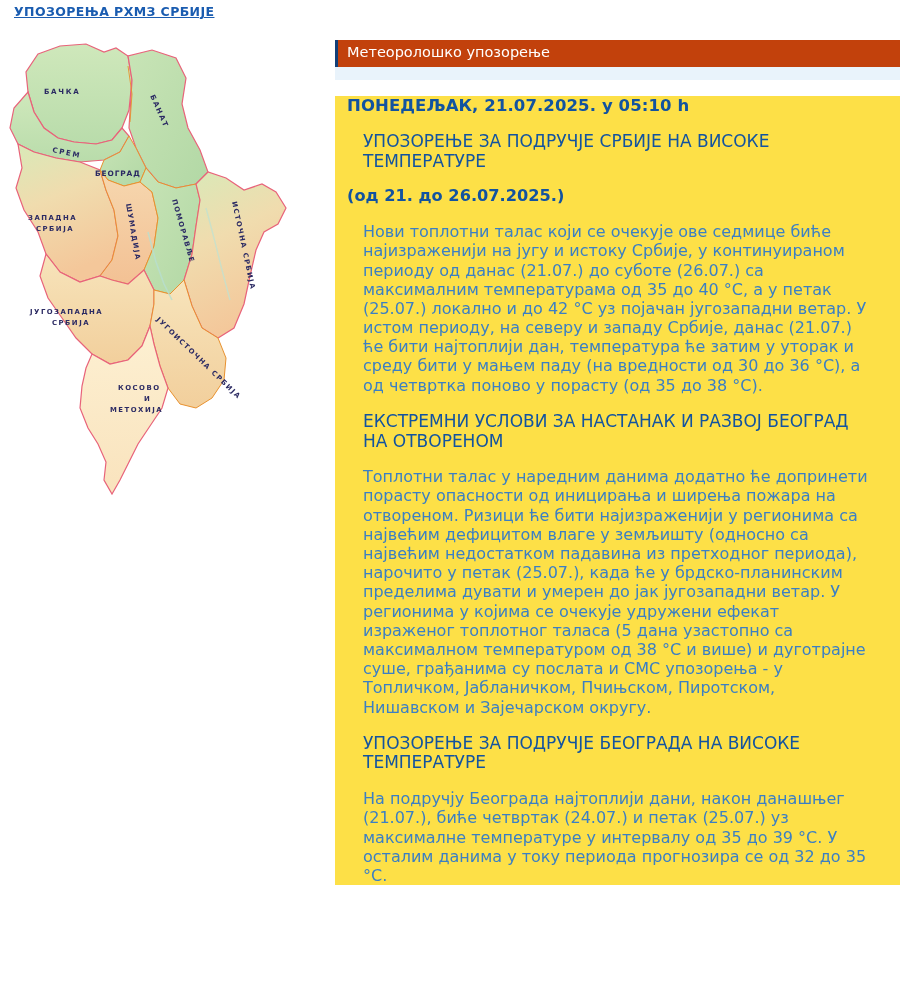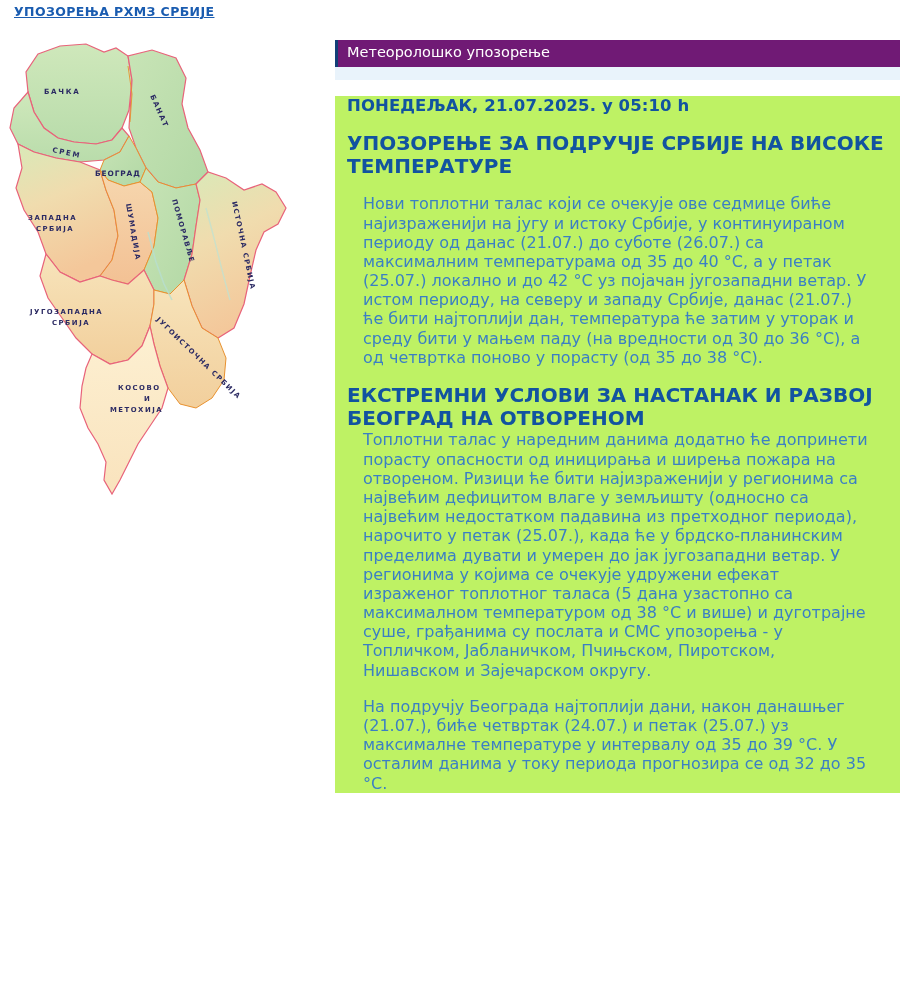--- a/index.html
+++ b/index.html
@@ -48,51 +48,51 @@
   .region-label.small { font-size: 6.9px; letter-spacing: 1.5px; }
 
   
   .warn-panel {
     position: absolute;
     left: 335px;
     top: 40px;
     width: 565px;
   }
   .warn-header {
-    background: #701a75;
+    background: #c2410c;
     color: #ffffff;
     font-size: 14.5px;
     padding: 5px 0 6px 12px;
     line-height: 1.1;
     box-shadow: inset 3px 0 0 #123f78;
   }
   .warn-subbar {
     background: #e9f3fb;
     height: 13px;
   }
   .warn-body {
     padding: 0 9px 0 12px;
-    background: #bef264;
+    background: #fde047;
   }
 
   .dt-line {
     color: #1253a0;
     font-weight: bold;
     font-size: 16.5px;
     margin: 16px 0 0 0;
     letter-spacing: 0.1px;
   }
 
   .sect { margin-top: 17px; }
   .sect-title {
     color: #1253a0;
-    font-weight: bold;
-    font-size: 20px;
+    font-weight: normal;
+    font-size: 17px;
     line-height: 1.16;
-    margin: 0;
+    margin: 16px;
   }
   .sect-period {
     color: #1253a0;
     font-weight: bold;
     font-size: 16.2px;
     line-height: 1.16;
     margin: 0;
   }
   .sect-text {
     color: #3b7fc4;
@@ -219,26 +219,28 @@
   <div class="warn-header">Метеоролошко упозорење</div>
 
   <div class="warn-subbar"></div>
 
   <div class="warn-body">
 
     <div class="dt-line">ПОНЕДЕЉАК, 21.07.2025. у 05:10 h</div>
 
     <div class="sect">
       <div class="sect-title">УПОЗОРЕЊЕ ЗА ПОДРУЧЈЕ СРБИЈЕ НА ВИСОКЕ ТЕМПЕРАТУРЕ</div>
+      <div class="sect-period">(од 21. до 26.07.2025.)</div>
       <div class="sect-text">Нови топлотни талас који се очекује ове седмице биће најизраженији на југу и истоку Србије, у континуираном периоду од данас (21.07.) до суботе (26.07.) са максималним температурама од 35 до 40 °C, а у петак (25.07.) локално и до 42 °C уз појачан југозападни ветар. У истом периоду, на северу и западу Србије, данас (21.07.) ће бити најтоплији дан, температура ће затим у уторак и среду бити у мањем паду (на вредности од 30 до 36 °C), а од четвртка поново у порасту (од 35 до 38 °C).</div>
     </div>
 
     <div class="sect">
       <div class="sect-title">ЕКСТРЕМНИ УСЛОВИ ЗА НАСТАНАК И РАЗВОЈ БЕОГРАД НА ОТВОРЕНОМ</div>
       <div class="sect-text lead">Топлотни талас у наредним данима додатно ће допринети порасту опасности од иницирања и ширења пожара на отвореном. Ризици ће бити најизраженији у регионима са највећим дефицитом влаге у земљишту (односно са највећим недостатком падавина из претходног периода), нарочито у петак (25.07.), када ће у брдско-планинским пределима дувати и умерен до јак југозападни ветар. У регионима у којима се очекује удружени ефекат израженог топлотног таласа (5 дана узастопно са максималном температуром од 38 °C и више) и дуготрајне суше, грађанима су послата и СМС упозорења - у Топличком, Јабланичком, Пчињском, Пиротском, Нишавском и Зајечарском округу.</div>
     </div>
 
     <div class="sect">
+      <div class="sect-title">УПОЗОРЕЊЕ ЗА ПОДРУЧЈЕ БЕОГРАДА НА ВИСОКЕ ТЕМПЕРАТУРЕ</div>
       <div class="sect-text">На подручју Београда најтоплији дани, након данашњег (21.07.), биће четвртак (24.07.) и петак (25.07.) уз максималне температуре у интервалу од 35 до 39 °C. У осталим данима у току периода прогнозира се од 32 до 35 °C.</div>
     </div>
 
   </div>
 </div>
 
 </body></html>

